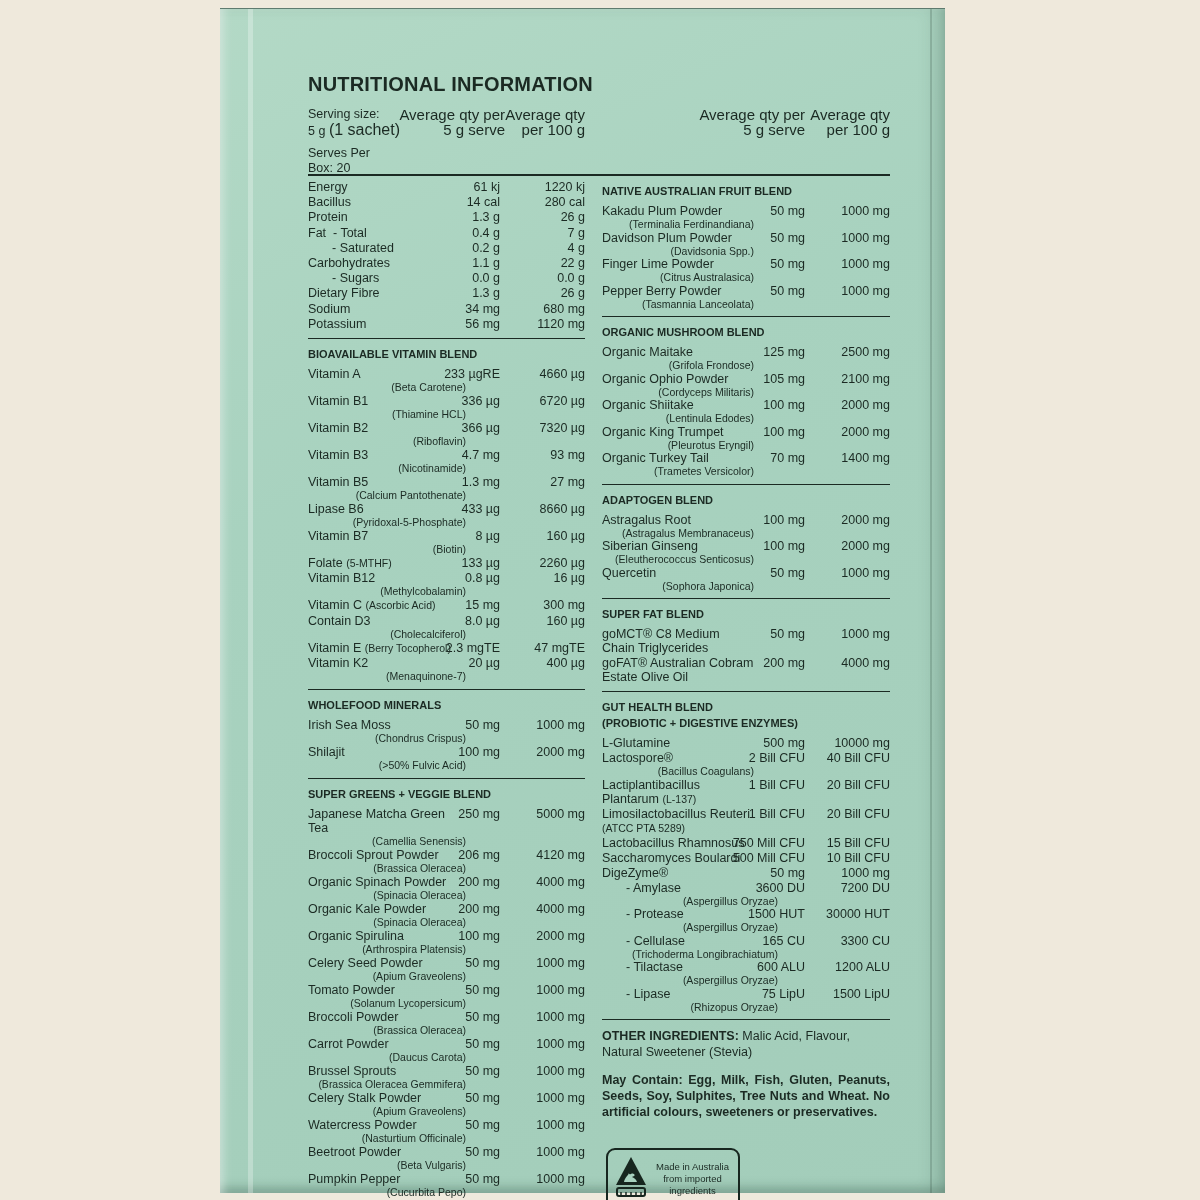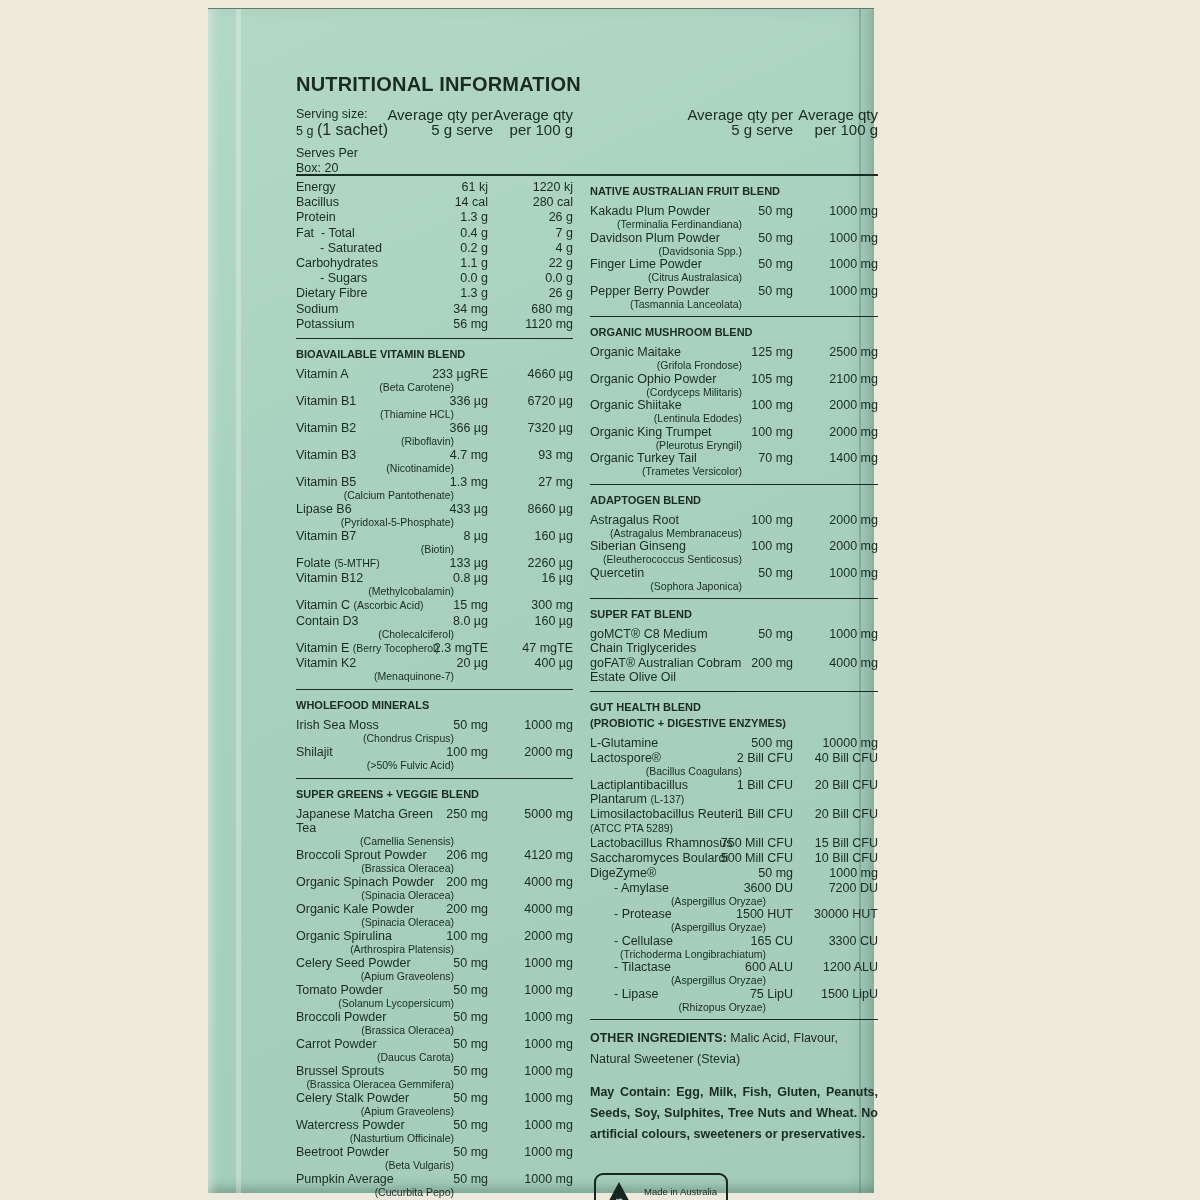--- a/index.html
+++ b/index.html
@@ -4,21 +4,21 @@
 <style>
   html,body{margin:0;padding:0;}
   body{
     width:1200px;height:1200px;
     background:#efe9dc;
     font-family:"Liberation Sans", sans-serif;
     color:#1b2a23;
   }
   .page{position:relative;width:1200px;height:1200px;overflow:hidden;}
   .box{
-    position:absolute;left:208px;top:8px;width:666px;height:1184px;
+    position:absolute;left:220px;top:8px;width:725px;height:1184px;
     background:linear-gradient(155deg,#b3d9c6 0%,#a8d2bf 35%,#a3cdba 100%);
     border-top:1px solid rgba(25,40,33,.5);
     box-shadow:
       inset 8px 0 10px -5px rgba(255,255,255,.5),
       inset -16px 0 20px -10px rgba(35,70,55,.28),
       inset 0 -10px 12px -6px rgba(35,70,55,.35);
   }
   .box::before{ 
     content:'';position:absolute;left:28px;top:0;bottom:0;width:5px;
     background:rgba(255,255,255,.28);
@@ -48,21 +48,21 @@
   .col-left .lbl{max-width:158px;}
   .col-right .lbl{max-width:152px;}
   .main{font-size:12.5px;line-height:14px;}
   .subi{font-size:10.5px;}
   .sub{font-size:10.5px;line-height:10.5px;white-space:nowrap;margin-top:1px;text-align:right;}
   .row.indent .lbl{padding-left:24px;}
   .row.indent .sub{margin-left:-24px;}
   .v{position:absolute;top:0;font-size:12.5px;line-height:14px;white-space:nowrap;}
   .v1{right:85px;} .v2{right:0;}
   .footer{border-top:1.5px solid #1b2a23;padding-top:8px;}
-  .para{font-size:12.5px;line-height:21px;margin-bottom:12px;}
+  .para{font-size:12.5px;line-height:16px;margin-bottom:12px;}
   .para .b{font-weight:bold;}
   .para.bold{font-weight:bold;text-align:justify;}
   .badge{
     margin-top:28px;margin-left:4px;width:116px;
     border:2px solid #17261f;border-radius:9px;
     padding:6px 7px;display:flex;align-items:center;gap:7px;
   }
   .badge-text{font-size:9.5px;line-height:12px;text-align:center;flex:1;}
 </style>
 </head>
@@ -303,21 +303,21 @@
                 <div class="lbl"><span class="main">Watercress Powder</span><div class="sub">(Nasturtium Officinale)</div></div>
                 <span class="v v1">50 mg</span>
                 <span class="v v2">1000 mg</span>
               </div>
               <div class="row">
                 <div class="lbl"><span class="main">Beetroot Powder</span><div class="sub">(Beta Vulgaris)</div></div>
                 <span class="v v1">50 mg</span>
                 <span class="v v2">1000 mg</span>
               </div>
               <div class="row">
-                <div class="lbl"><span class="main">Pumpkin Average</span><div class="sub">(Cucurbita Pepo)</div></div>
+                <div class="lbl"><span class="main">Pumpkin Pepper</span><div class="sub">(Cucurbita Pepo)</div></div>
                 <span class="v v1">50 mg</span>
                 <span class="v v2">1000 mg</span>
               </div>
               <div class="row">
                 <div class="lbl"><span class="main">Cauliflower Powder</span></div>
                 <span class="v v1">50 mg</span>
                 <span class="v v2">1000 mg</span>
               </div>
             </div>
           </div>

